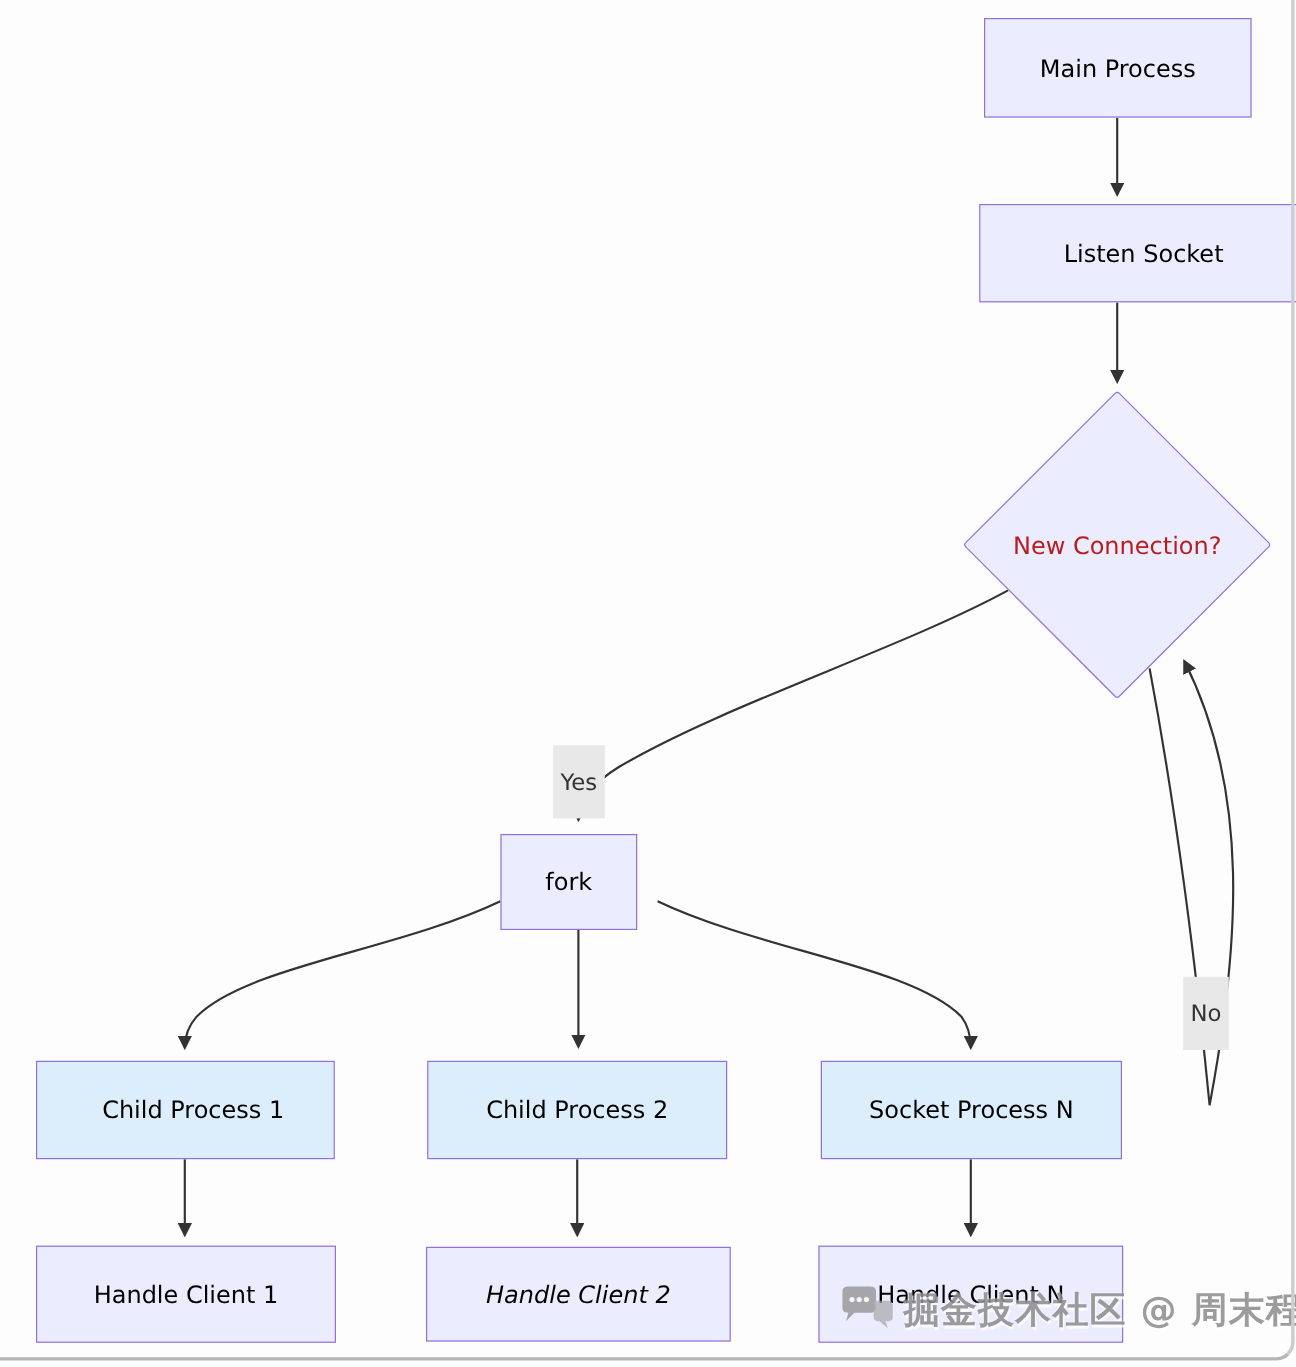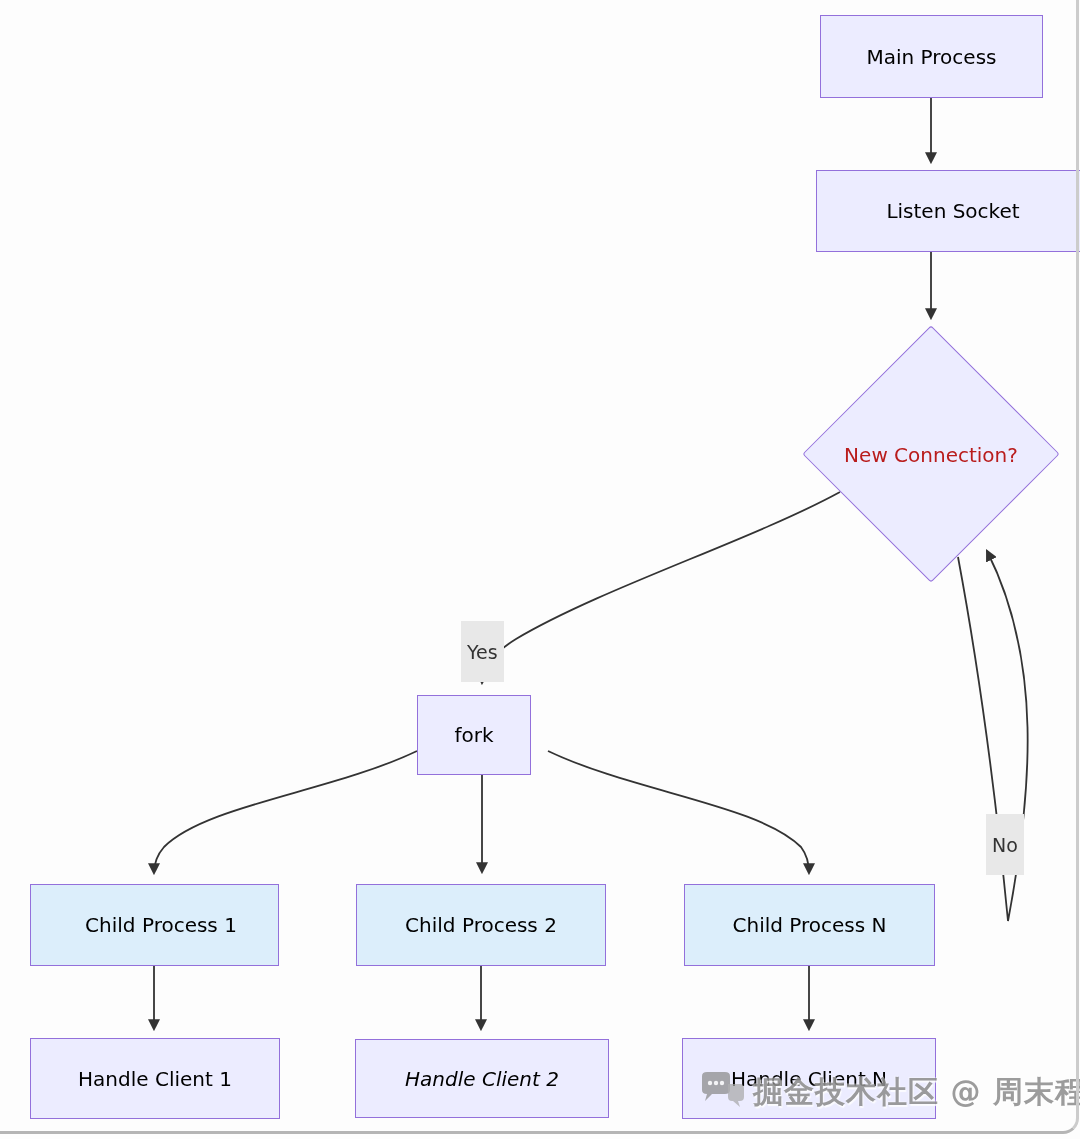--- a/index.html
+++ b/index.html
@@ -110,21 +110,21 @@
 
   <div class="diamond"></div>
   <div class="diamond-label">New Connection?</div>
 
   <div class="node" style="left:417px;top:695px;width:114px;height:80px;">fork</div>
 
   <div class="node blue" style="left:30px;top:884px;width:249px;height:82px;padding-left:13px;">Child Process 1</div>
 
   <div class="node blue" style="left:356px;top:884px;width:250px;height:82px;">Child Process 2</div>
 
-  <div class="node blue" style="left:684px;top:884px;width:251px;height:82px;">Child Process N</div>
+  <div class="node blue" style="left:684px;top:884px;width:251px;height:82px;">Socket Process N</div>
 
   <div class="node" style="left:30px;top:1038px;width:250px;height:81px;">Handle Client 1</div>
 
   <div class="node" style="left:355px;top:1039px;width:254px;height:79px;font-style:italic;">Handle Client 2</div>
 
   <div class="node" style="left:682px;top:1038px;width:254px;height:81px;">Handle Client N</div>
 
   <div class="edge-label yes">Yes</div>
   <div class="edge-label no">No</div>
 

